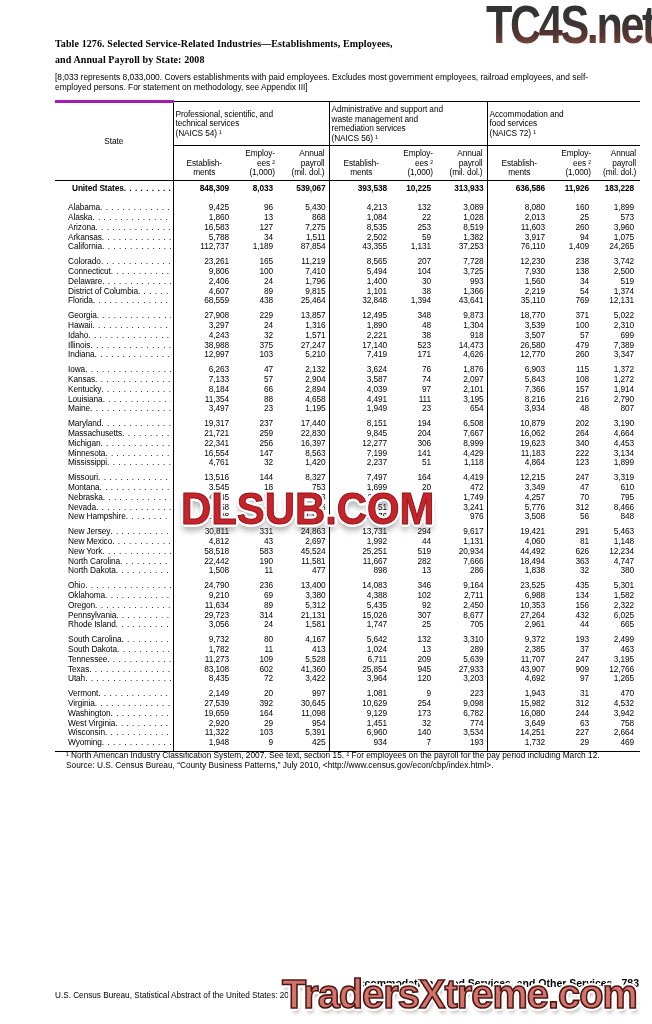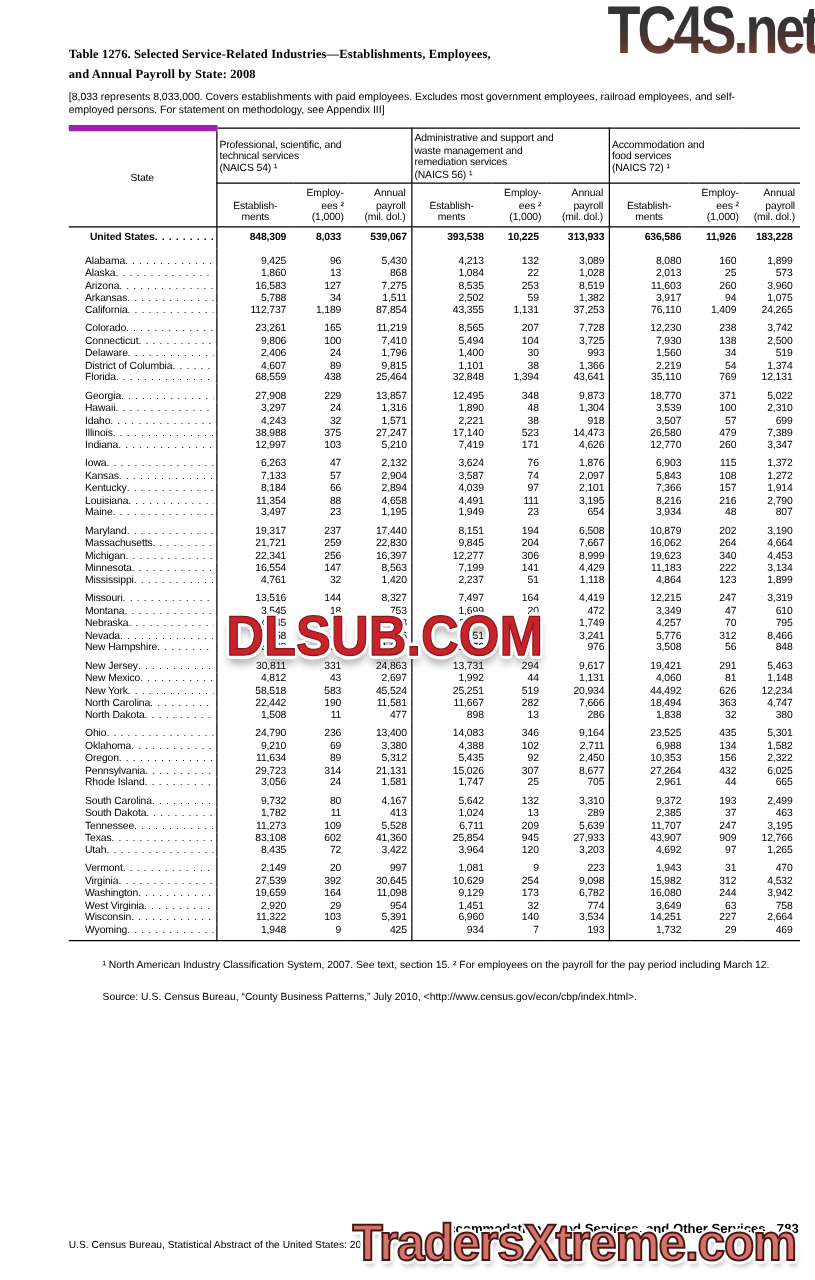--- a/index.html
+++ b/index.html
@@ -22,21 +22,21 @@
   
   table.stats{
     position:absolute;left:55px;top:100px;width:585px;
     border-collapse:collapse;table-layout:fixed;
     font-size:8.3px;letter-spacing:-.1px;
   }
   .vr{border-right:1px solid #000;}
   thead th{font-weight:normal;vertical-align:bottom;line-height:9.5px;padding:0;}
   th.state-h{
     vertical-align:middle;text-align:center;
-    border-top:5px solid #a21caf;border-bottom:1.2px solid #000;
+    border-top:3px solid #a21caf;border-bottom:1.2px solid #000;
   }
   th.grp{
     text-align:left;vertical-align:middle;
     border-top:1px solid #000;border-bottom:1px solid #000;
     padding:3px 2px 2px;
   }
   th.sub{border-bottom:1.2px solid #000;padding:3px 0 2px;}
   th.sub.c0{text-align:center;}
   th.sub.c1,th.sub.c2{text-align:right;padding-right:4px;}
   tbody td{
@@ -49,21 +49,21 @@
   .dots{flex:1;overflow:hidden;white-space:nowrap;letter-spacing:.5px;}
   tr.us-row td{font-weight:bold;padding-top:3px;padding-bottom:5px;}
   tr.us-row .sc{padding-left:17px;}
   tr.gfirst td{padding-top:5px;}
   tr.last-row td{border-bottom:1.3px solid #000;padding-bottom:3px;}
   
   .footnotes{
     position:absolute;left:55px;top:750px;width:585px;
     font-size:8.3px;line-height:10px;
   }
-  .footnotes p{margin:16px;text-indent:11px;}
+  .footnotes p{margin:0;text-indent:11px;}
   
   .footer-title{
     position:absolute;right:13px;top:977px;
     font-size:10.5px;font-weight:bold;white-space:nowrap;
   }
   .footer-title .pg{margin-left:9px;}
   .footer-credit{
     position:absolute;left:55px;top:991px;font-size:8.2px;white-space:nowrap;text-align:center;
   }
   

